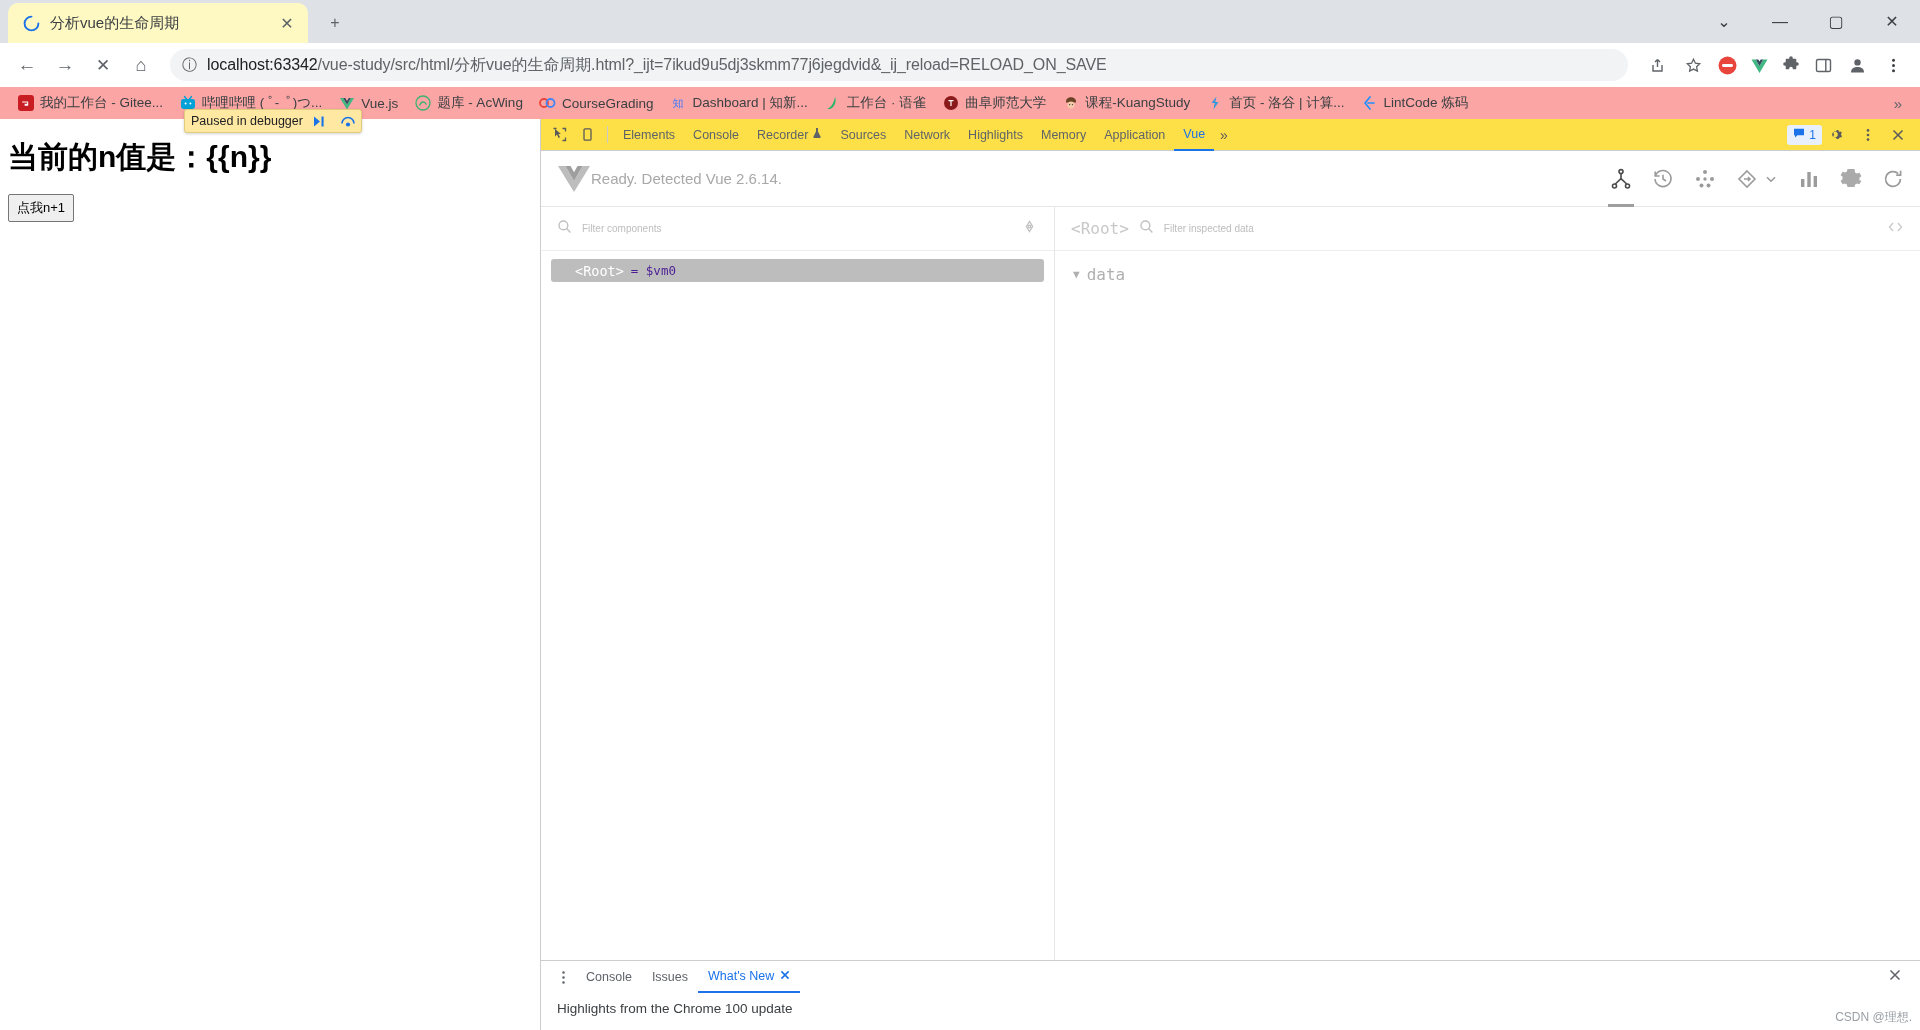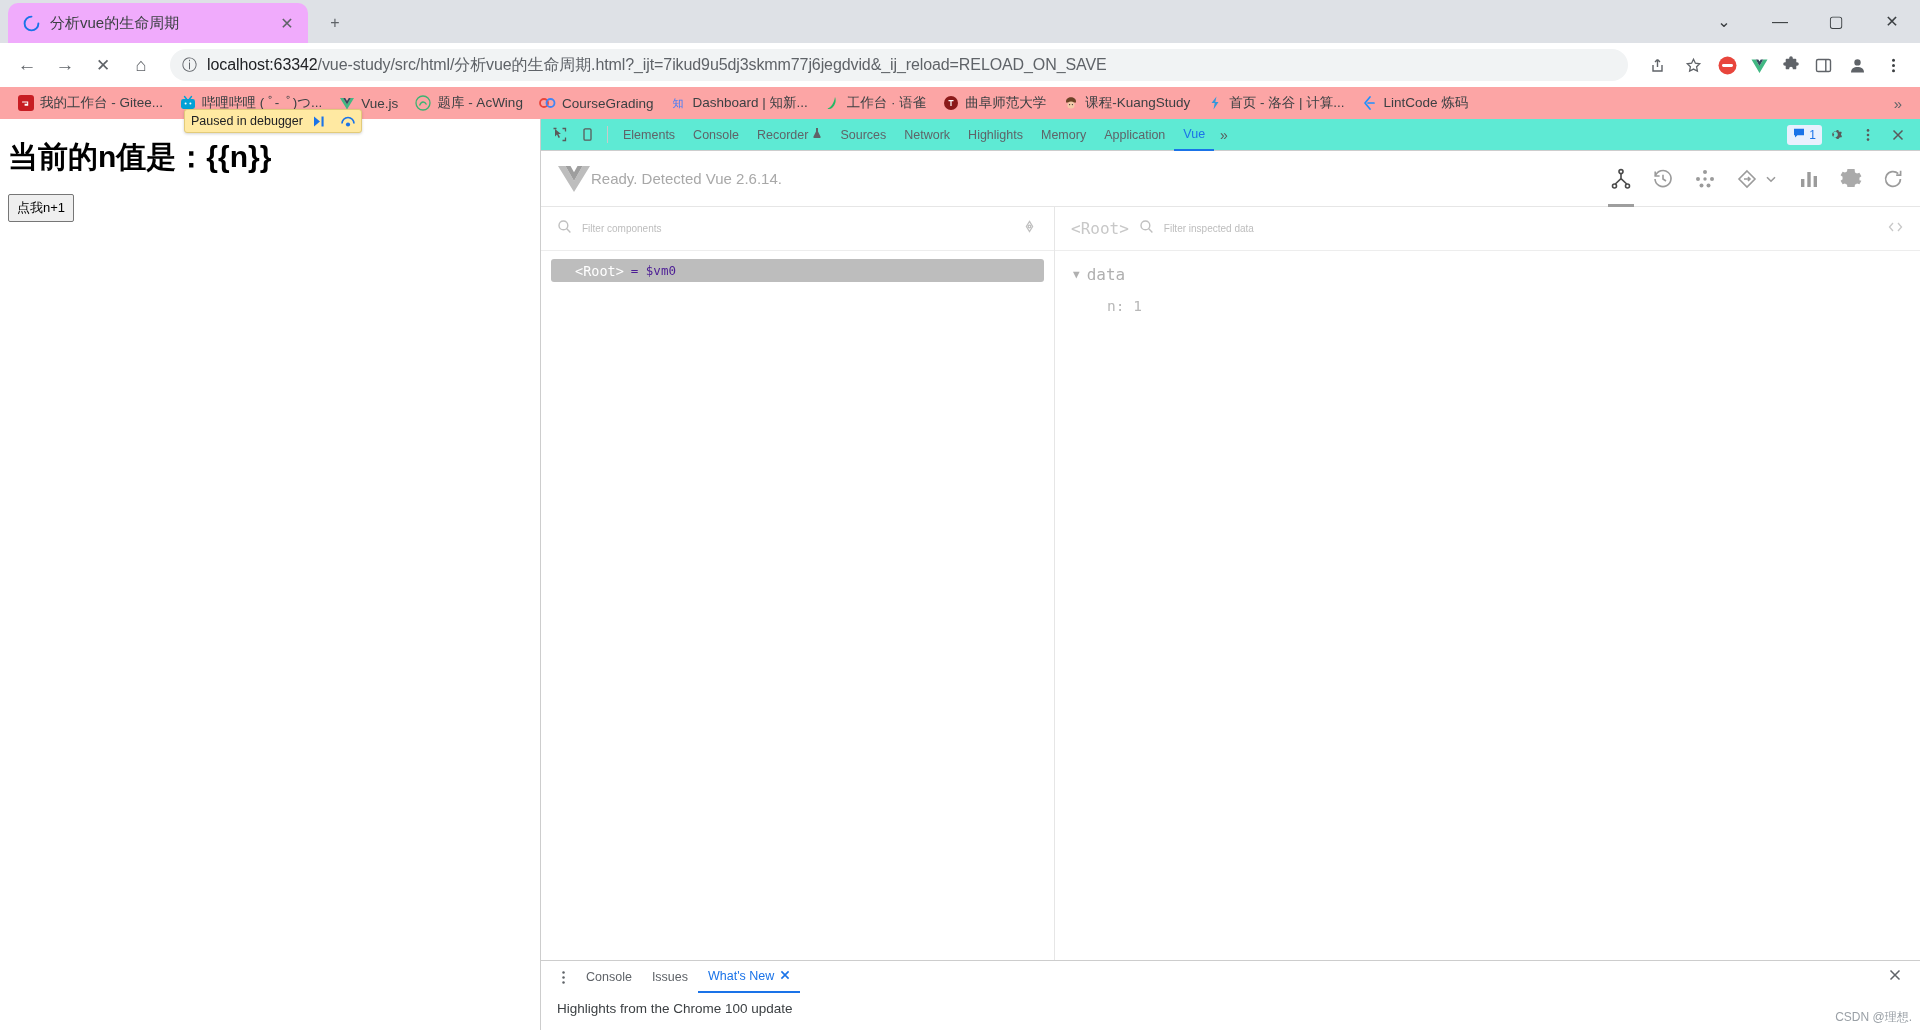--- a/index.html
+++ b/index.html
@@ -9,21 +9,21 @@
     background: #ffffff; overflow: hidden;
   }
   .app { position: relative; width: 1920px; height: 1030px; display: flex; flex-direction: column; }
 
   
   .tabstrip {
     height: 43px; background: #dee1e6; display: flex; align-items: flex-end;
     padding-left: 8px; flex: none; position: relative;
   }
   .tab {
-    height: 40px; width: 300px; background: #f0abfc;
+    height: 40px; width: 300px; background: #fef9c3;
     border-radius: 10px 10px 0 0; display: flex; align-items: center;
     padding: 0 10px 0 14px; gap: 10px; position: relative;
   }
   .tab-favicon { width: 18px; height: 18px; flex: none; display: flex; align-items: center; justify-content: center; }
   .tab-title {
     flex: 1; font-size: 15px; color: #3c4043; white-space: nowrap;
     overflow: hidden; text-overflow: ellipsis;
   }
   .tab-close { width: 22px; height: 22px; flex: none; display: flex; align-items: center; justify-content: center; color: #5f6368; }
   .newtab { width: 34px; height: 34px; margin-left: 10px; margin-bottom: 3px;
@@ -63,21 +63,21 @@
     position: absolute; left: 184px; top: -10px; display: flex; align-items: center;
     background: #ffe9a2; border: 1px solid #e2cb7a; border-radius: 3px;
     height: 24px; padding: 0 2px 0 6px; gap: 6px; box-shadow: 0 1px 3px rgba(0,0,0,.18);
   }
   .debug-text { font-size: 12.5px; color: #202124; white-space: nowrap; }
   .debug-btn { width: 22px; height: 20px; display: flex; align-items: center; justify-content: center; }
 
   
   .devtools { flex: 1; display: flex; flex-direction: column; border-left: 1px solid #cdcdcd; background: #fff; }
   .dt-tabbar {
-    height: 32px; background: #5eead4; border-bottom: 1px solid #cdcdcd;
+    height: 32px; background: #fde047; border-bottom: 1px solid #cdcdcd;
     display: flex; align-items: center; padding: 0 4px; gap: 0; flex: none;
   }
   .dt-iconbtn { width: 28px; height: 26px; display: flex; align-items: center; justify-content: center; color: #5a5a5a; }
   .dt-sep { width: 1px; height: 17px; background: #cacaca; margin: 0 6px; }
   .dt-tab {
     font-size: 12.5px; color: #5f6368; padding: 0 9px; height: 32px;
     display: flex; align-items: center; gap: 4px; white-space: nowrap;
   }
   .dt-tab.active { color: #1a73e8; border-bottom: 2px solid #1a73e8; }
   .dt-more { color: #5a5a5a; padding: 0 6px; font-size: 14px; display:flex; align-items:center; height:32px; }
@@ -509,23 +509,20 @@
               <svg width="17" height="14" viewBox="0 0 17 14" fill="none" stroke="#c8c8c8" stroke-width="1.3">
                   <path d="M6 3 2.5 7 6 11M11 3l3.5 4L11 11"></path>
                 </svg>
             </span>
           </div>
           <div class="data-pane">
             <div class="data-group">
               <span style="font-size:11px">▼</span>
               <span>data</span>
             </div>
-            <div class="data-row">
-              <span>n</span><span>: </span><span>1</span>
-            </div>
           </div>
         </div>
       </div>
 
       <div class="drawer">
         <div class="drawer-tabs">
           <span class="dt-more">
             <svg width="13" height="15" viewBox="0 0 13 15" fill="#5f6368">
                 <circle cx="6.5" cy="2.6" r="1.25"></circle>
                 <circle cx="6.5" cy="7.5" r="1.25"></circle>

